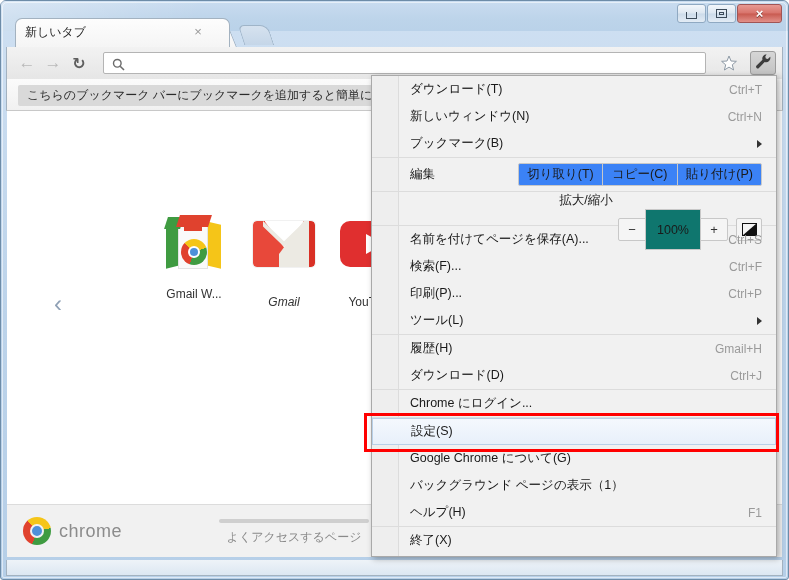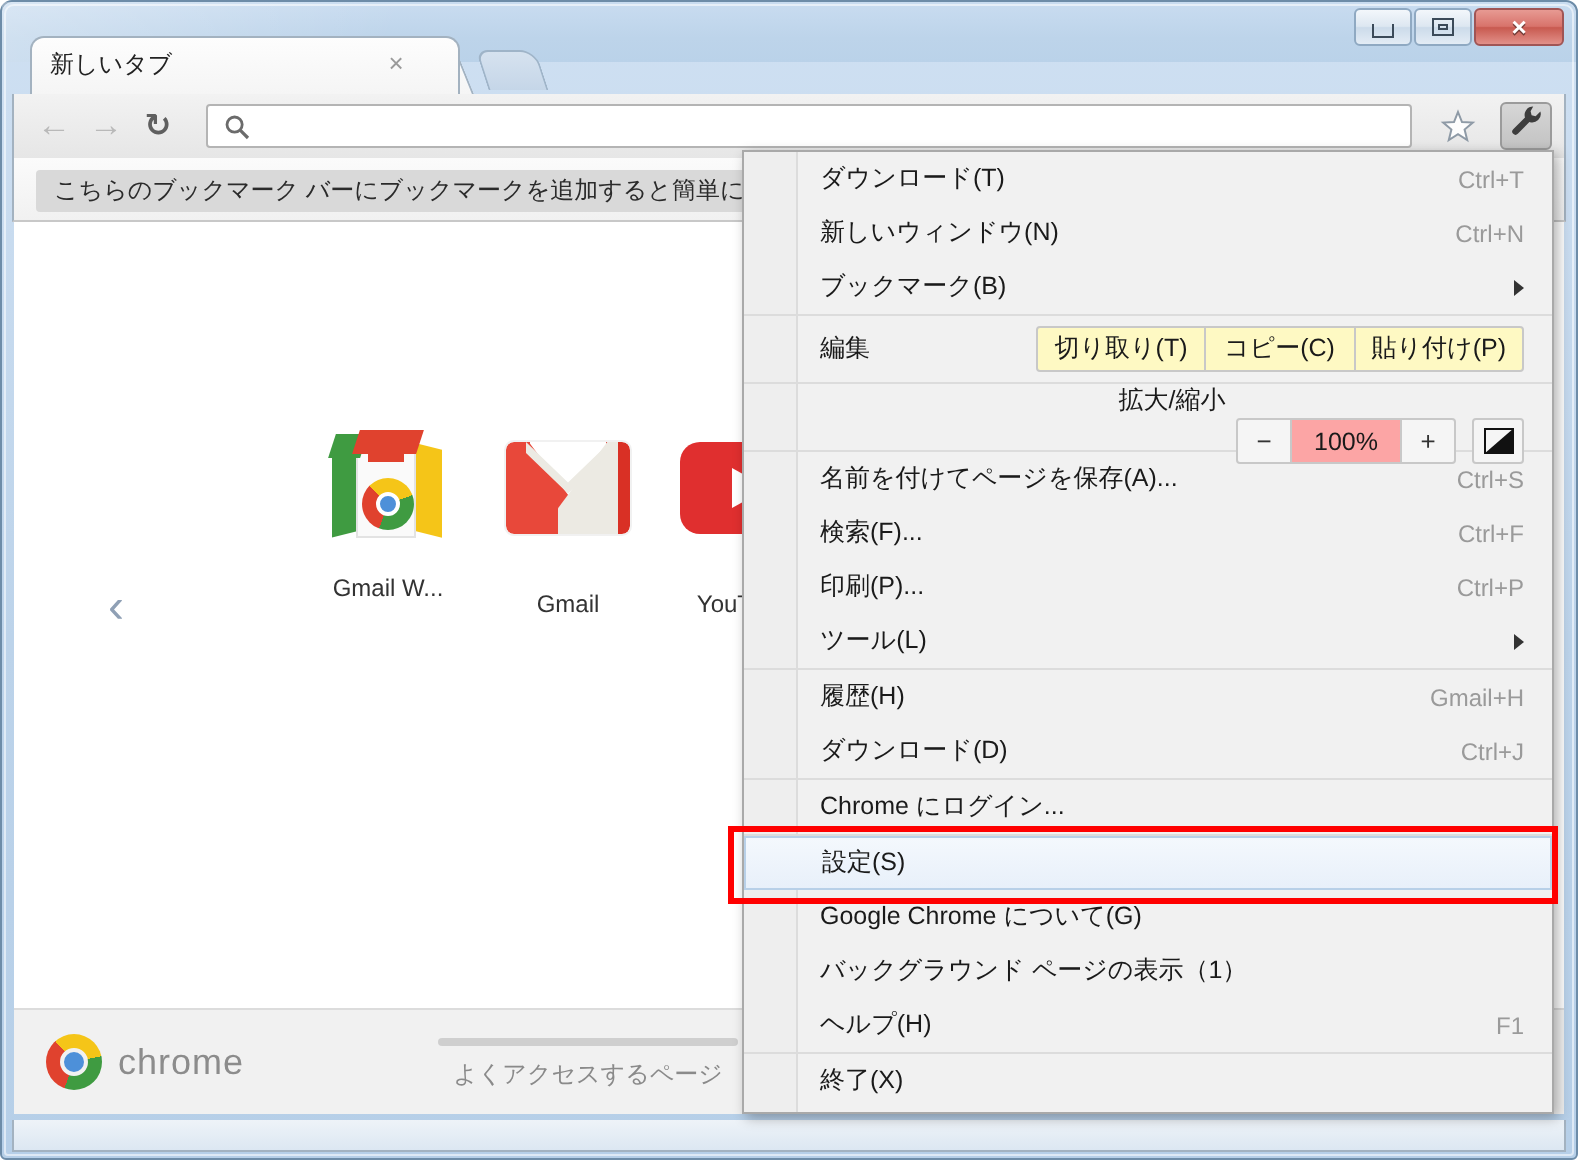--- a/index.html
+++ b/index.html
@@ -223,39 +223,39 @@
   .mi-accel{margin-left:auto;color:#9a9a9a;font-size:12px;}
   .mi-arrow{margin-left:auto;width:0;height:0;border-left:5px solid #333;border-top:4px solid transparent;border-bottom:4px solid transparent;}
   .sep-full{height:1px;background:#dcdcdc;}
 
   
   .mi-edit{height:33px;}
   .edit-btns{margin-left:auto;display:flex;}
   .ebtn{
     height:23px;min-width:76px;padding:0 8px;box-sizing:border-box;
     display:flex;align-items:center;justify-content:center;
-    background:#fef9c3;border:1px solid #c8c8c8;
+    background:#3b82f6;border:1px solid #c8c8c8;
     margin-left:-1px;font-size:12.5px;color:#1a1a1a;
   }
   .ebtn:first-child{border-radius:2px 0 0 2px;}
   .ebtn:last-child{border-radius:0 2px 2px 0;}
 
   
   .mi-zoom{height:33px;flex-direction:column;}
   .zoom-ctrls{margin-left:auto;display:flex;align-items:center;}
   .zbtn{
     height:23px;width:28px;box-sizing:border-box;
     display:flex;align-items:center;justify-content:center;
     background:#f5f5f5;border:1px solid #c8c8c8;margin-left:-1px;
     font-size:13px;color:#333;
   }
   .zval{
-    height:23px;min-width:56px;padding:7px 6px;box-sizing:border-box;
-    display:flex;align-items:center;justify-content:center;
-    background:#fca5a5;border:1px solid #c8c8c8;margin-left:-1px;
+    height:41px;min-width:56px;padding:7px 6px;box-sizing:border-box;
+    display:flex;align-items:center;justify-content:center;
+    background:#0f766e;border:1px solid #c8c8c8;margin-left:-1px;
     font-size:12.5px;color:#1a1a1a;
   }
   .zbtn.minus{border-radius:2px 0 0 2px;}
   .zbtn.plus{border-radius:0 2px 2px 0;}
   .fsbtn{
     margin-left:8px;width:26px;height:23px;box-sizing:border-box;
     background:#f5f5f5;border:1px solid #c8c8c8;border-radius:2px;
     display:flex;align-items:center;justify-content:center;
   }
   .fs-glyph{width:15px;height:13px;border:1px solid #111;box-sizing:border-box;position:relative;overflow:hidden;}
@@ -354,21 +354,21 @@
               <div class="store-front"></div>
               <div class="store-lid-l"></div>
               <div class="store-lid-r"></div>
               <div class="store-bar"></div>
               <div class="store-ball"></div>
             </div>
           </div>
           <div class="tile-label">Gmail W...</div>
         </div>
 
-        <div class="tile" style="left:222px;">
+        <div class="tile" style="left:222px;font-style:italic;">
           <div class="tile-icon">
             <div class="icon-gmail">
               <div class="gm-left"></div>
               <div class="gm-right"></div>
               <div class="gm-v1"></div>
               <div class="gm-v2"></div>
               <div class="gm-mid"></div>
             </div>
           </div>
           <div class="tile-label">Gmail</div>

